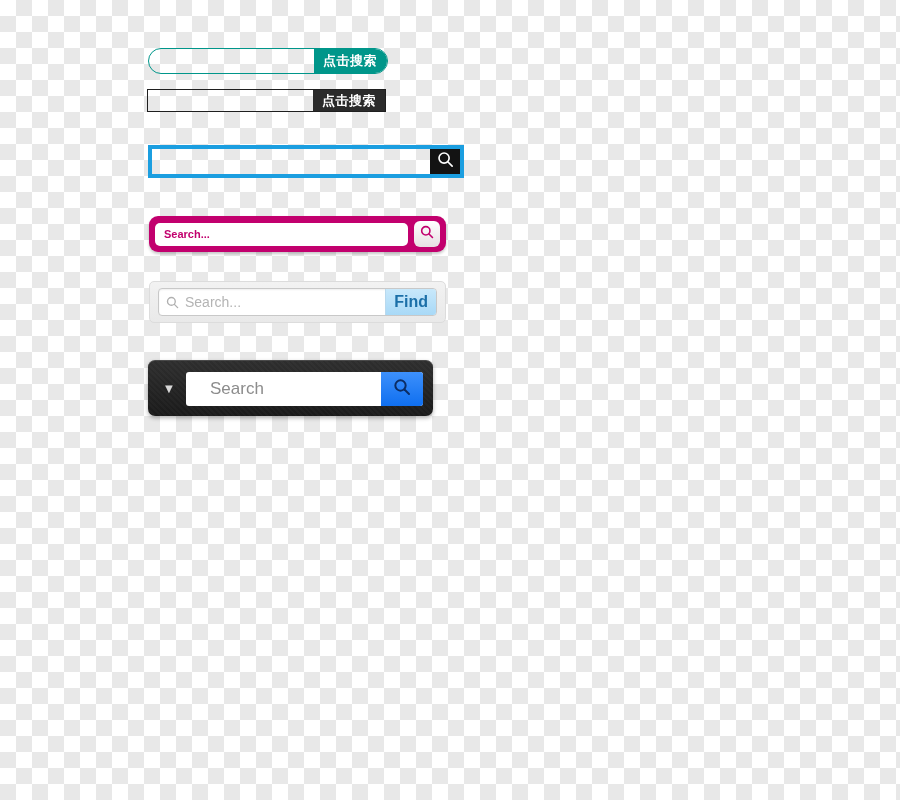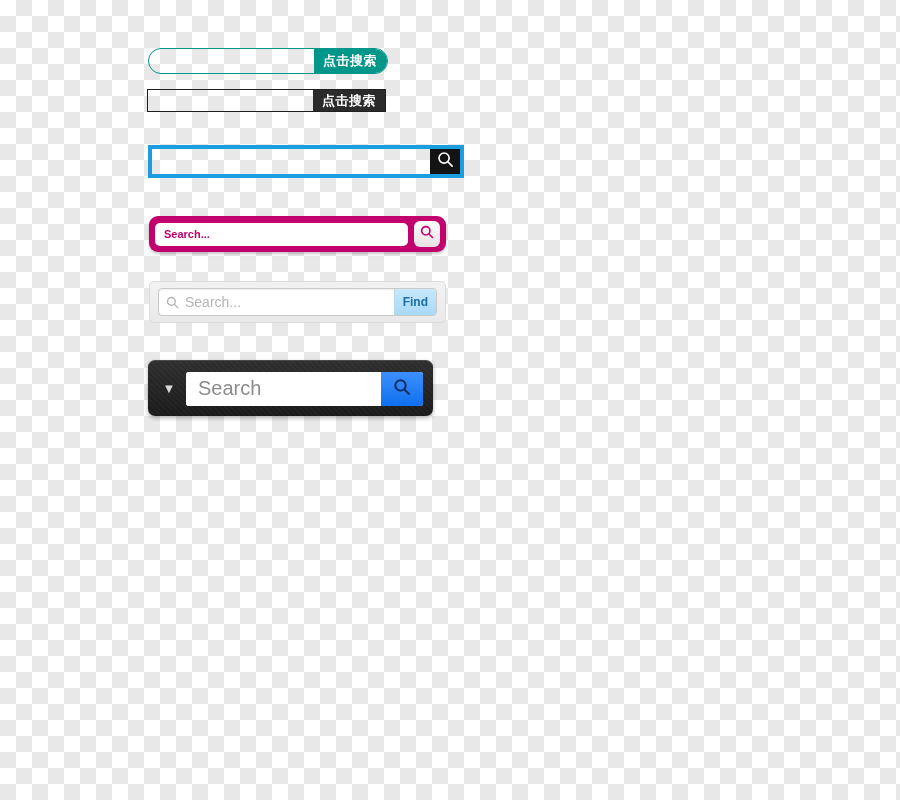--- a/index.html
+++ b/index.html
@@ -230,21 +230,21 @@
     min-width: 0;
     padding: 0;
   }
   .bar-gray .field::placeholder { color: #b4b4b4; opacity: 1; }
   .bar-gray .btn {
     flex: 0 0 auto;
     padding: 4px 8px;
     background: linear-gradient(#c8e8fb, #a8d9f7);
     border-left: 1px solid #b9d9ee;
     color: #1b6fa8;
-    font-size: 12px;
+    font-size: 16px;
     font-weight: bold;
     display: flex;
     align-items: center;
     justify-content: center;
     cursor: pointer;
     user-select: none;
   }
 
   
   .bar-black {
@@ -284,25 +284,26 @@
     border-radius: 3px;
     overflow: hidden;
     min-width: 0;
     background: #ffffff;
   }
   .bar-black .field {
     flex: 1 1 auto;
     border: 0;
     outline: none;
     background: #ffffff;
-    font-size: 20px;
+    font-size: 17px;
     color: #8c8c8c;
     padding: 0 12px;
     font-family: "Liberation Sans", sans-serif;
     min-width: 0;
+    margin-left: 12px;
   }
   .bar-black .field::placeholder { color: #8c8c8c; opacity: 1; }
   .bar-black .btn {
     flex: 0 0 auto;
     width: 42px;
     background: linear-gradient(#3d90fb, #0f6ff0);
     display: flex;
     align-items: center;
     justify-content: center;
     cursor: pointer;

